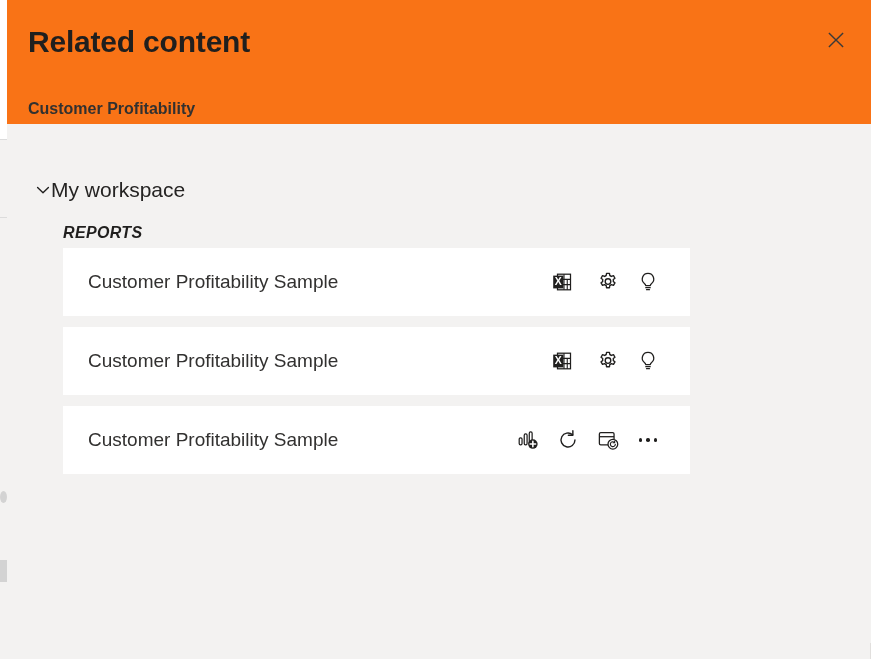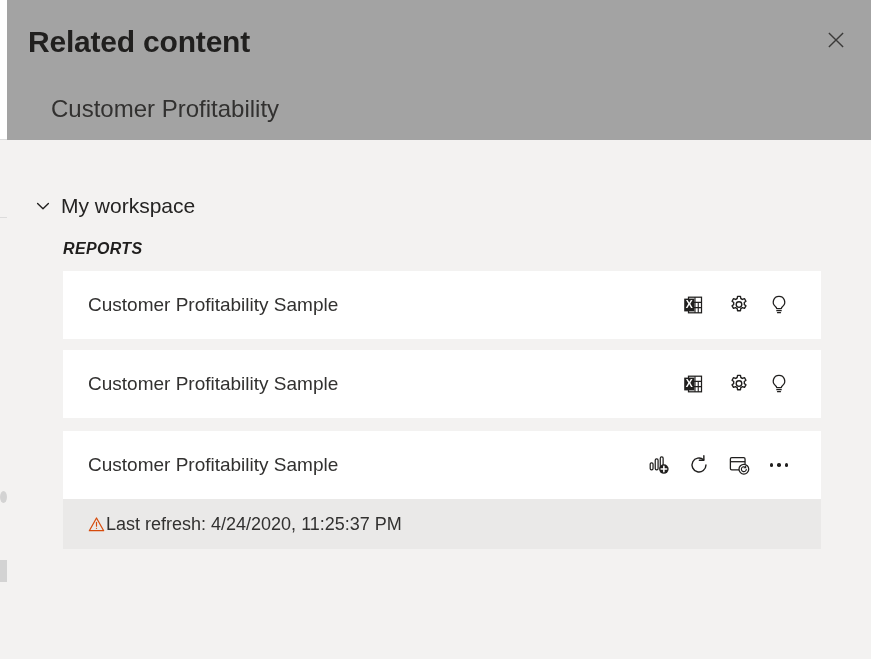--- a/index.html
+++ b/index.html
@@ -52,43 +52,42 @@
     top: 0;
     width: 864px;
     height: 659px;
     background: #f3f2f1;
     box-shadow: -1px 0 0 #e1dfdd inset;
   }
 
   
   .panel-header {
     position: relative;
-    height: 140px;
-    background: #a3a3a3;
+    height: 124px;
+    background: #f97316;
     box-sizing: border-box;
   }
   .panel-title {
     position: absolute;
     left: 21px;
     top: 22px;
     font-size: 30px;
     font-weight: bold;
     letter-spacing: -0.2px;
     color: #201f1e;
     line-height: 40px;
   }
   .panel-subtitle {
     position: absolute;
     left: 21px;
     top: 95px;
-    font-size: 24px;
-    font-weight: normal;
+    font-size: 16px;
+    font-weight: bold;
     color: #323130;
     line-height: 28px;
-    margin-left: 23px;
   }
   .close-button {
     position: absolute;
     right: 17px;
     top: 22px;
     width: 36px;
     height: 36px;
     display: flex;
     align-items: center;
     justify-content: center;
@@ -102,21 +101,20 @@
   .panel-body {
     position: relative;
     height: 519px;
     background: #f3f2f1;
     overflow: hidden;
   }
 
   .workspace-header {
     display: flex;
     align-items: center;
-    gap: 10px;
     margin: 52px 0 0 28px;
     cursor: pointer;
     width: 200px;
   }
   .chevron {
     width: 16px;
     height: 16px;
     display: block;
     flex: 0 0 auto;
   }
@@ -131,22 +129,22 @@
     margin: 20px 0 0 56px;
     font-size: 16px;
     font-weight: bold;
     letter-spacing: .35px;
     color: #201f1e;
     font-style: italic;
   }
   .section-title.models { margin-top: 34px; }
 
   .item-list {
-    margin: 13px 0 0 56px;
-    width: 758px;
+    margin: 6px 0 0 56px;
+    width: 627px;
   }
   .item-row {
     position: relative;
     height: 68px;
     background: #ffffff;
     display: flex;
     align-items: center;
     margin-bottom: 11px;
     cursor: pointer;
   }
@@ -335,24 +333,16 @@
           <button class="action-btn" title="More options">
             <span class="ellipsis-dots">
               <i></i>
                 <i></i>
                 <i></i>
             </span>
           </button>
         </span>
       </div>
 
-      <div class="refresh-status">
-        <svg class="warn-icon" viewBox="0 0 18 18">
-          <path d="M9 2.1 L16.6 15.6 H1.4 Z" fill="none" stroke="#d64b0c" stroke-width="1.3" stroke-linejoin="round"></path>
-          <path d="M9 6.8 v4" stroke="#d64b0c" stroke-width="1.25" stroke-linecap="round"></path>
-          <circle cx="9" cy="13.1" r="0.72" fill="#d64b0c"></circle>
-        </svg>
-        <span>Last refresh: 4/24/2020, 11:25:37 PM</span>
-      </div>
     </div>
 
   </div>
 </div>
 
 </body></html>

